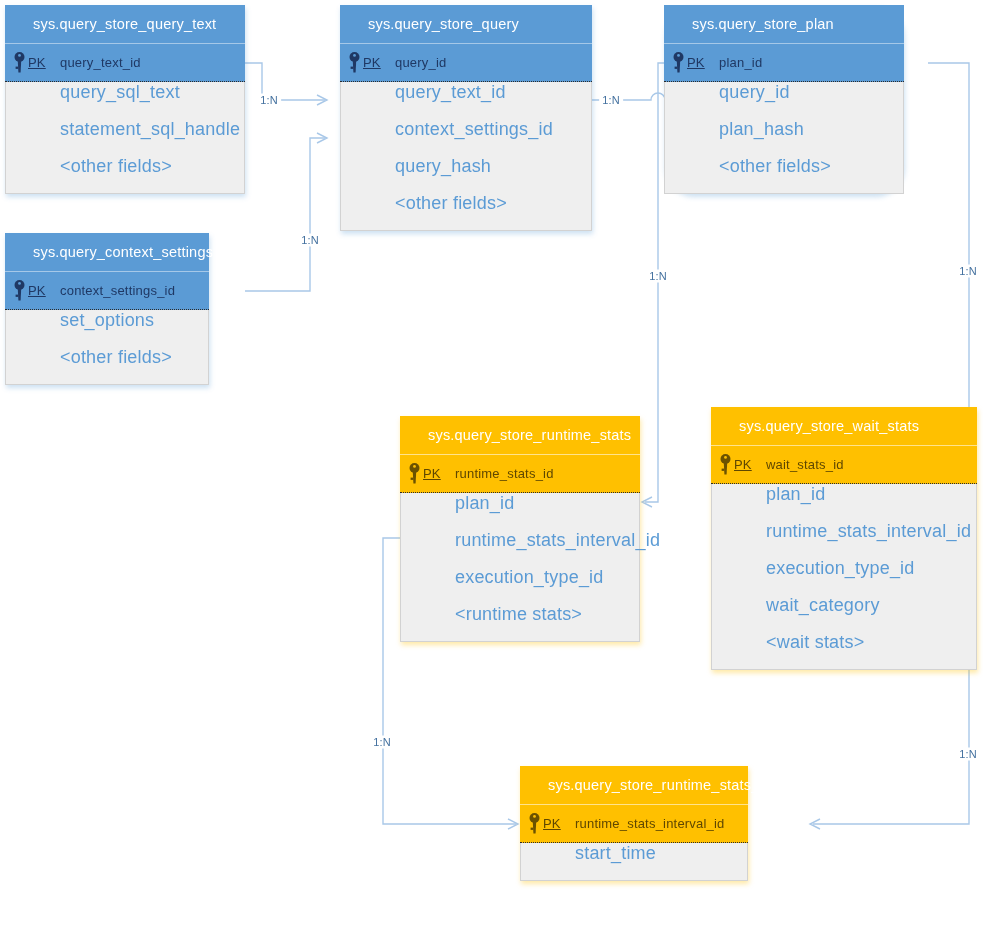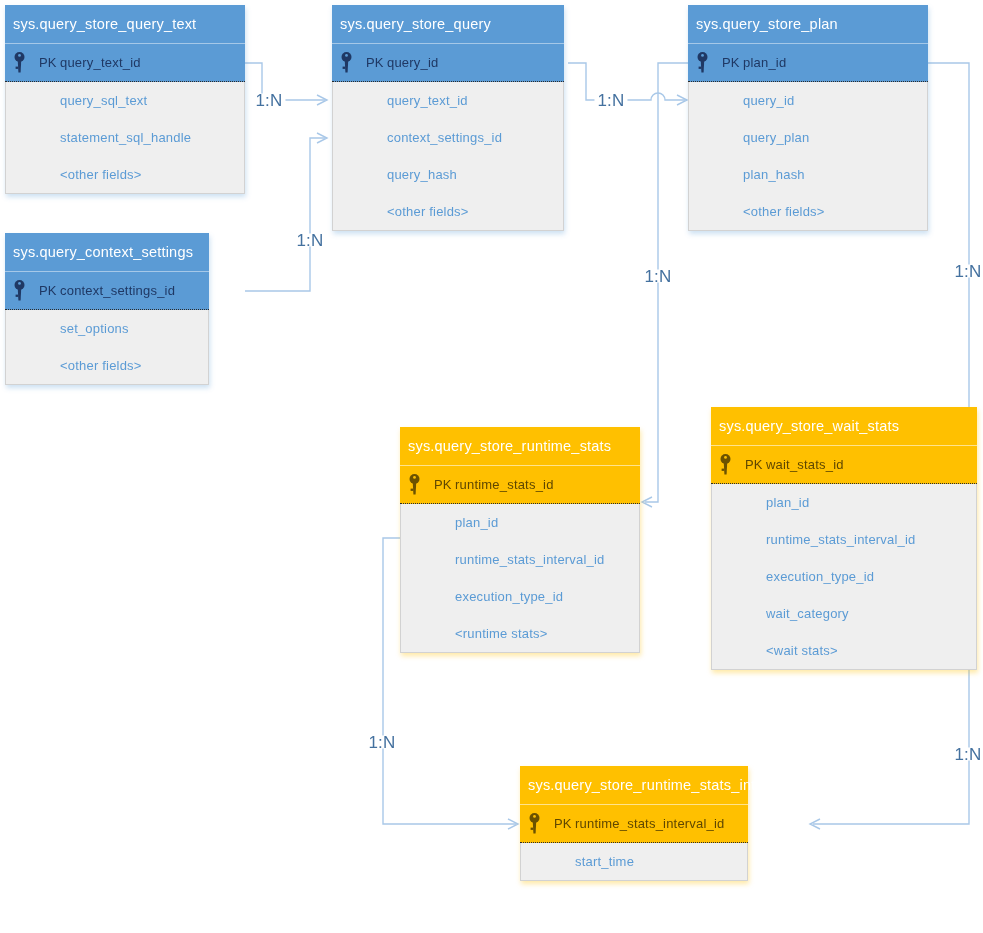--- a/index.html
+++ b/index.html
@@ -5,56 +5,56 @@
   html,body { margin:0; padding:0; background:#ffffff; }
   .canvas {
     position:relative; width:983px; height:933px; background:#ffffff;
     font-family:"Liberation Sans", sans-serif; overflow:hidden;
   }
   .wires { position:absolute; left:0; top:0; z-index:1; }
   .wires path, .wires polyline { stroke:#a9c8e8; stroke-width:1.4; fill:none; }
 
   .clabel {
     position:absolute; z-index:2; transform:translate(-50%,-50%);
-    background:#ffffff; color:#44719f; font-size:17px; line-height:13px;
+    background:#ffffff; color:#44719f; font-size:11px; line-height:13px;
     padding:0 3px; letter-spacing:.2px; white-space:nowrap;
   }
 
   .tbl { position:absolute; z-index:3; box-sizing:border-box; }
   .tbl.blue   { box-shadow:1px 3px 5px rgba(91,155,213,.30); }
   .tbl.orange { box-shadow:1px 3px 5px rgba(255,192,0,.35); }
 
   .hd {
-    height:39px; display:flex; align-items:center; padding:0 8px;
+    height:39px; display:flex; align-items:center; padding:0 28px;
     color:#ffffff; font-size:14.5px; letter-spacing:.2px; white-space:nowrap;
     box-sizing:border-box;
   }
   .blue   .hd { background:#5b9bd5; border-bottom:1px solid rgba(255,255,255,.45); }
   .orange .hd { background:#ffc000; border-bottom:1px solid rgba(255,255,255,.55); }
 
   .pkrow {
     position:relative; height:38px; display:flex; align-items:center;
     padding-left:9px; border-bottom:1px dotted #2b2b2b; box-sizing:border-box;
   }
   .blue   .pkrow { background:#5b9bd5; color:#1f3864; }
   .orange .pkrow { background:#ffc000; color:#5f4700; }
-  .pkrow .badge { font-size:13px; margin-left:13px; letter-spacing:.2px; }
+  .pkrow .badge { font-size:13px; margin-left:2px; letter-spacing:.2px;text-decoration:underline; }
   .pkrow .pkname {
     position:absolute; left:55px; font-size:13px; letter-spacing:.2px; white-space:nowrap;
   }
   .keyicon { display:block; width:12px; height:22px; }
   .blue   .keyicon .k { fill:#1f3864; }
   .orange .keyicon .k { fill:#6b5200; }
   .blue   .keyicon .hole { fill:#5b9bd5; }
   .orange .keyicon .hole { fill:#ffc000; }
 
   .tbody { background:#efefef; border:1px solid #d2d2d2; border-top:none; box-sizing:border-box; }
   .frow {
-    height:37px; display:flex; align-items:center; padding-left:54px;
-    color:#5b9bd5; font-size:13px; letter-spacing:.2px; white-space:nowrap;
+    height:37px; display:flex; padding-left:54px;
+    color:#5b9bd5; font-size:18px; letter-spacing:.2px; white-space:nowrap;
   }
 </style>
 </head>
 <body>
 
 <div class="canvas">
 
   <svg class="wires" width="983" height="933" aria-hidden="true">
 
     <path d="M245,63 H262 V100 H325"></path>
@@ -107,21 +107,21 @@
         </div>
       <div class="frow">
           <span>statement_sql_handle</span>
         </div>
       <div class="frow">
           <span>&lt;other fields&gt;</span>
         </div>
     </div>
   </div>
 
-  <div class="tbl blue" style="left:332px;top:5px;width:232px;">
+  <div class="tbl blue" style="left:340px;top:5px;width:252px;">
     <div class="hd">
       <span>sys.query_store_query</span>
     </div>
     <div class="pkrow">
       <svg class="keyicon" viewBox="0 0 12 22">
           <circle class="k" cx="5.5" cy="5" r="5"></circle>
           <path class="k" d="M3.8,9 L7.2,9 L6.6,20.5 L4.4,20.5 Z"></path>
           <rect class="k" x="1.6" y="14.6" width="2.8" height="2.3"></rect>
           <circle class="hole" cx="5.5" cy="3.4" r="1.4"></circle>
         </svg>
@@ -137,42 +137,39 @@
         </div>
       <div class="frow">
           <span>query_hash</span>
         </div>
       <div class="frow">
           <span>&lt;other fields&gt;</span>
         </div>
     </div>
   </div>
 
-  <div class="tbl blue" style="left:688px;top:5px;width:240px;">
+  <div class="tbl blue" style="left:664px;top:5px;width:240px;border-radius:29px;">
     <div class="hd">
       <span>sys.query_store_plan</span>
     </div>
     <div class="pkrow">
       <svg class="keyicon" viewBox="0 0 12 22">
           <circle class="k" cx="5.5" cy="5" r="5"></circle>
           <path class="k" d="M3.8,9 L7.2,9 L6.6,20.5 L4.4,20.5 Z"></path>
           <rect class="k" x="1.6" y="14.6" width="2.8" height="2.3"></rect>
           <circle class="hole" cx="5.5" cy="3.4" r="1.4"></circle>
         </svg>
       <span class="badge">PK</span>
       <span class="pkname">plan_id</span>
     </div>
     <div class="tbody">
       <div class="frow">
           <span>query_id</span>
         </div>
       <div class="frow">
-          <span>query_plan</span>
-        </div>
-      <div class="frow">
           <span>plan_hash</span>
         </div>
       <div class="frow">
           <span>&lt;other fields&gt;</span>
         </div>
     </div>
   </div>
 
   <div class="tbl blue" style="left:5px;top:233px;width:204px;">
     <div class="hd">
@@ -191,21 +188,21 @@
     <div class="tbody">
       <div class="frow">
           <span>set_options</span>
         </div>
       <div class="frow">
           <span>&lt;other fields&gt;</span>
         </div>
     </div>
   </div>
 
-  <div class="tbl orange" style="left:400px;top:427px;width:240px;">
+  <div class="tbl orange" style="left:400px;top:416px;width:240px;">
     <div class="hd">
       <span>sys.query_store_runtime_stats</span>
     </div>
     <div class="pkrow">
       <svg class="keyicon" viewBox="0 0 12 22">
           <circle class="k" cx="5.5" cy="5" r="5"></circle>
           <path class="k" d="M3.8,9 L7.2,9 L6.6,20.5 L4.4,20.5 Z"></path>
           <rect class="k" x="1.6" y="14.6" width="2.8" height="2.3"></rect>
           <circle class="hole" cx="5.5" cy="3.4" r="1.4"></circle>
         </svg>

